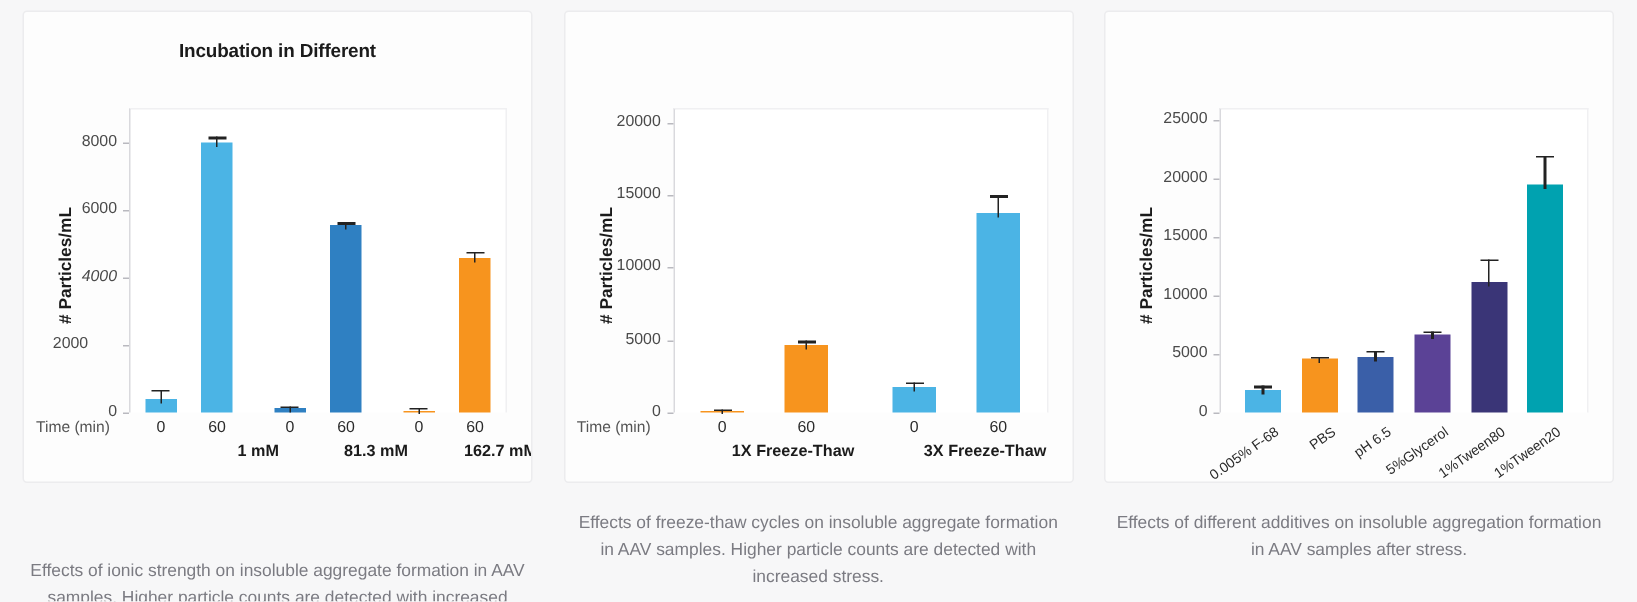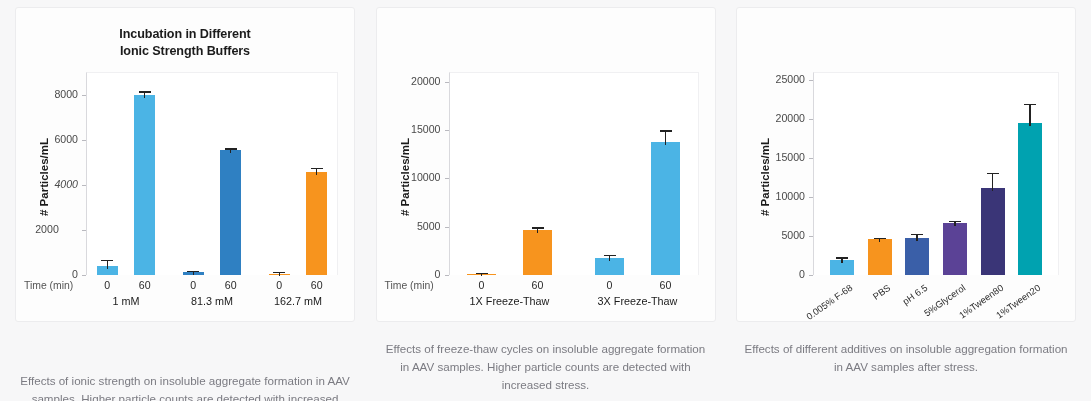--- a/index.html
+++ b/index.html
@@ -108,23 +108,23 @@
   .xtick-label {
     position: absolute;
     font-size: 10.6px;
     color: #2b2b2b;
     text-align: center;
     white-space: nowrap;
   }
   .group-label {
     position: absolute;
     font-size: 10.8px;
-    font-weight: normal;
+    font-weight: bold;
     color: #1b1b1b;
-    text-align: center;
+    text-align: right;
     white-space: nowrap;
   }
   .axis-name {
     position: absolute;
     font-size: 10.4px;
     color: #555;
     white-space: nowrap;
   }
   .rot-label {
     position: absolute;
@@ -146,21 +146,20 @@
 </style>
 </head>
 <body>
 
 <div id="root">
 
   <div class="panel p1">
     <div class="card">
       <div class="chart-title">
         <div>Incubation in Different</div>
-        <div>Ionic Strength Buffers</div>
       </div>
       <div class="plot-wrap" id="plot-0">
           <div class="plot-area" style="left: 70px; top: 64px; width: 252px; height: 203px;"></div>
           <div class="ylabel" style="left: 22px; top: 207.5px;"># Particles/mL</div>
           <div class="ytick" style="left: 0px; width: 62px; top: 260px;">0</div>
           <div class="ytick-mark" style="left: 66px; top: 267px;"></div>
           <div class="ytick" style="left: 0px; width: 62px; top: 214.889px; text-align: center;">2000</div>
           <div class="ytick-mark" style="left: 66px; top: 221.889px;"></div>
           <div class="ytick" style="left: 0px; width: 62px; top: 169.778px; font-style: italic;">4000</div>
           <div class="ytick-mark" style="left: 66px; top: 176.778px;"></div>

